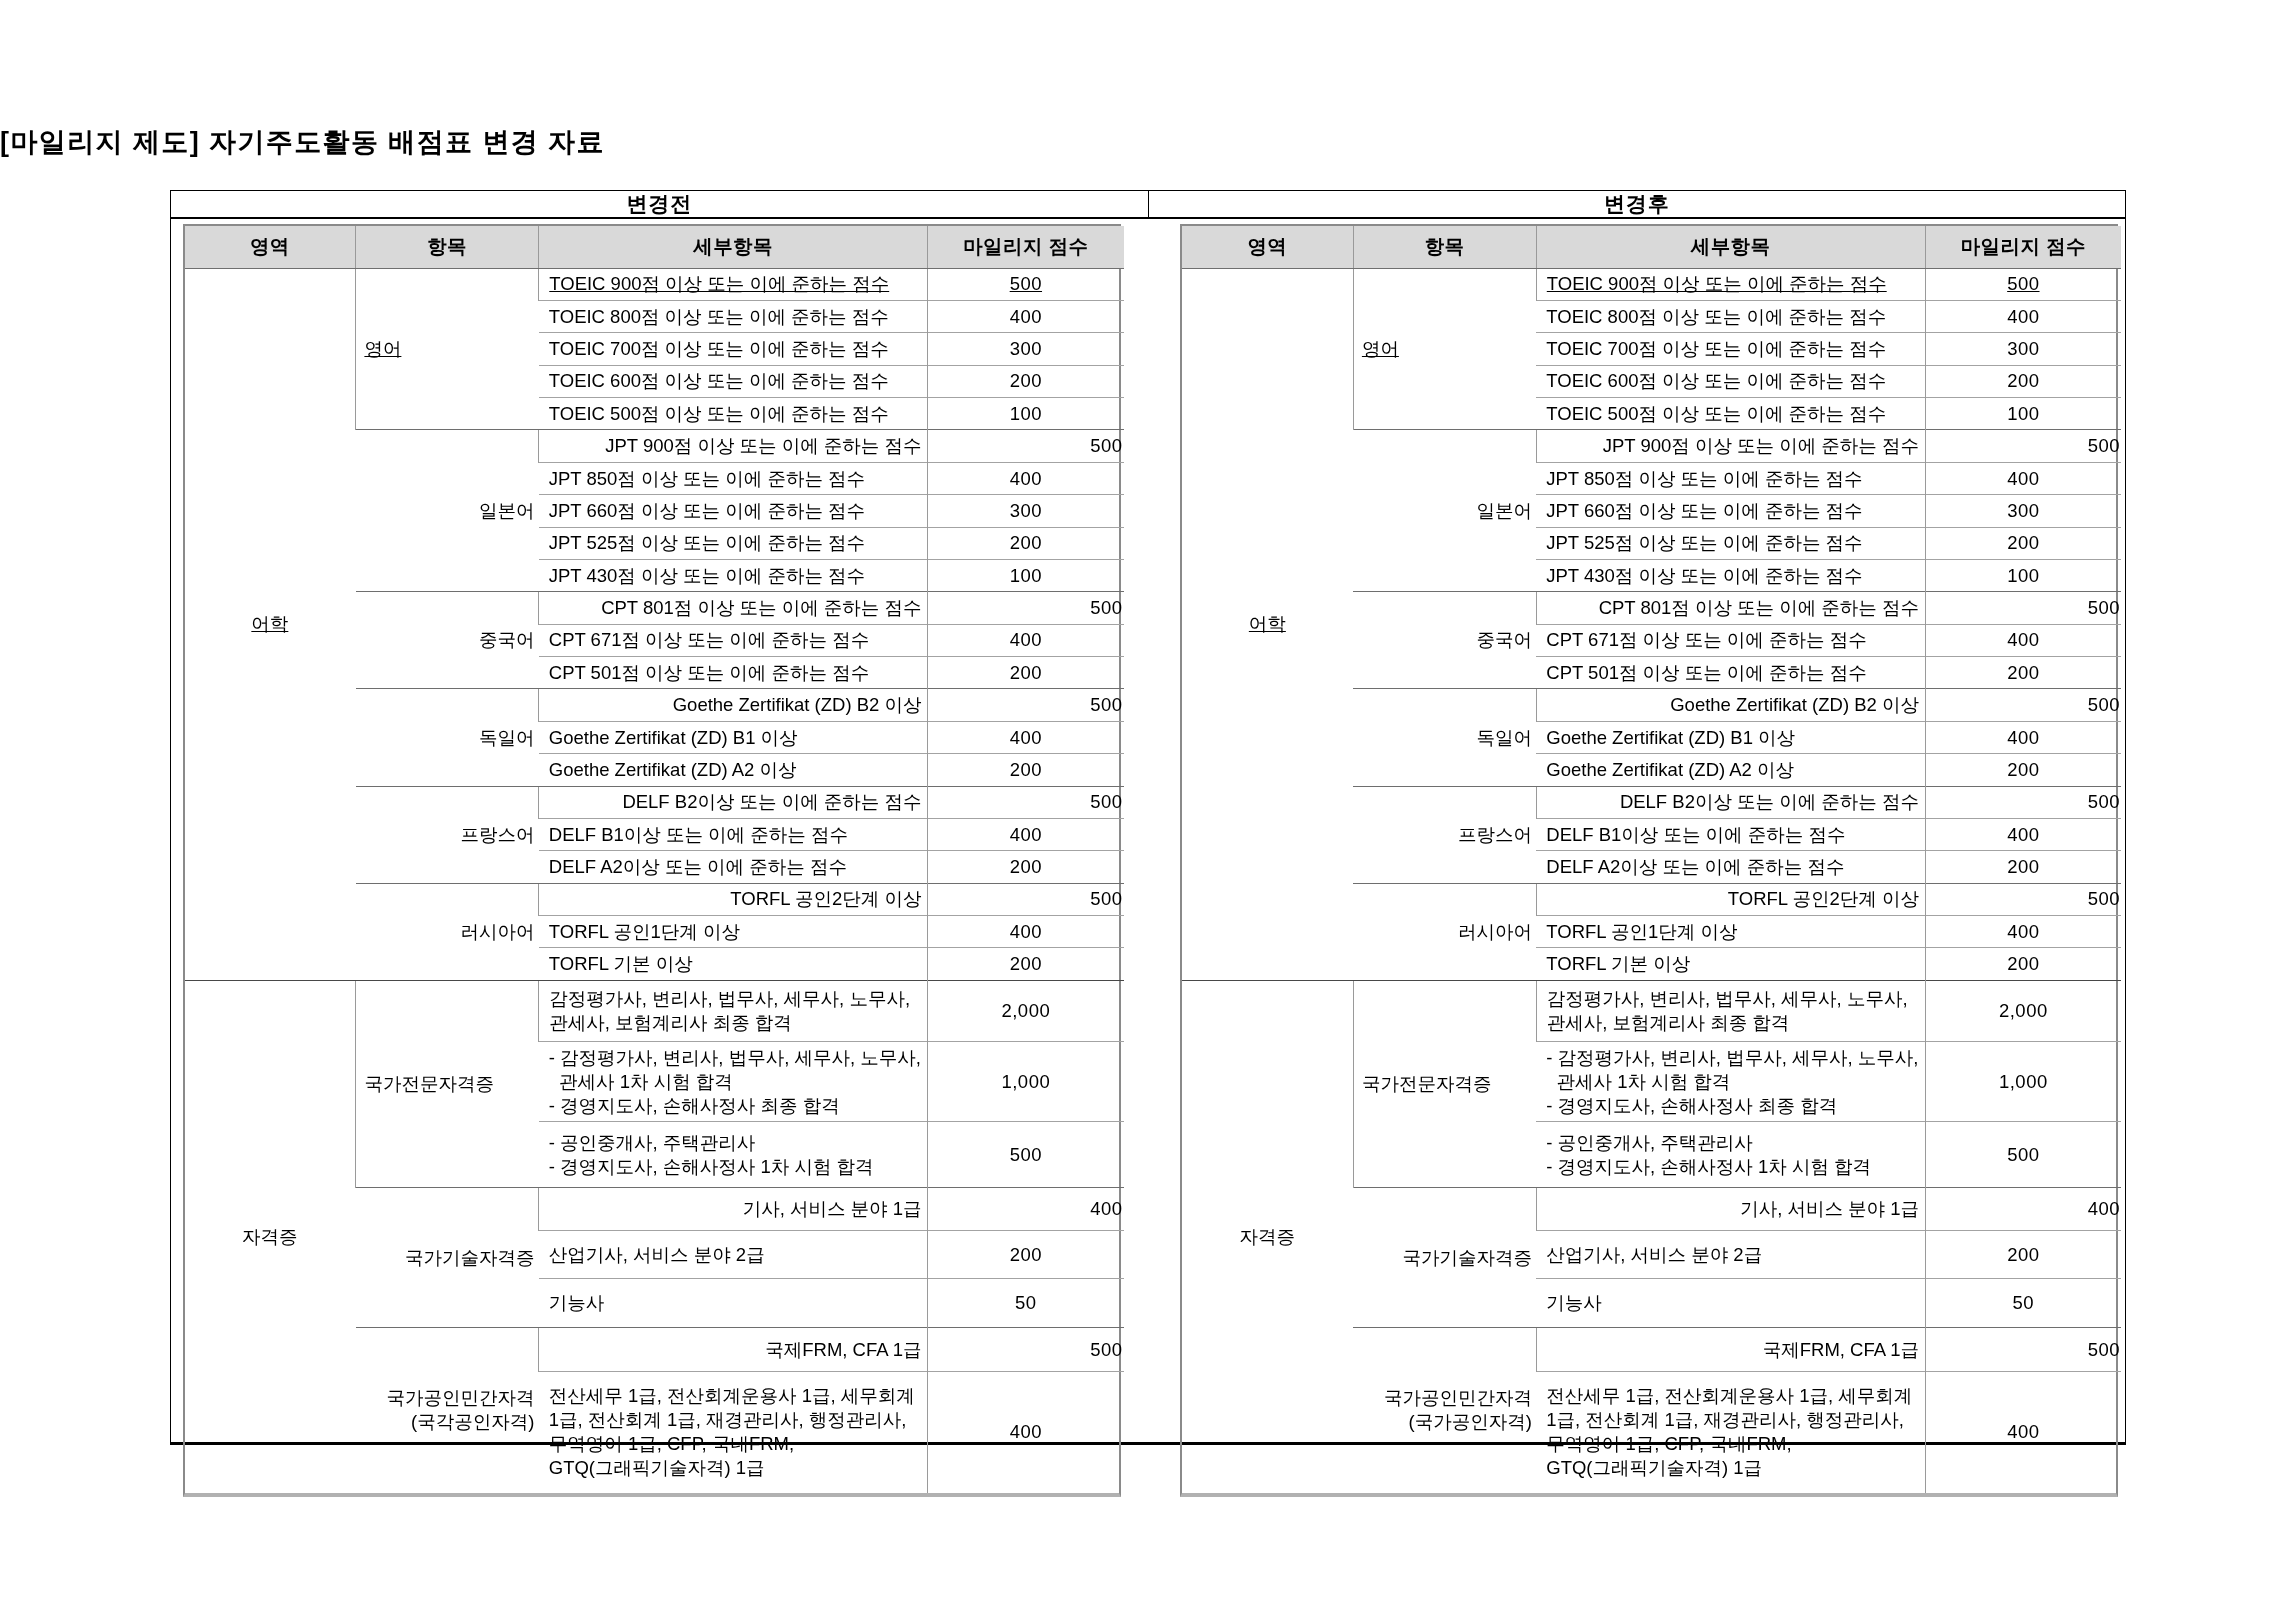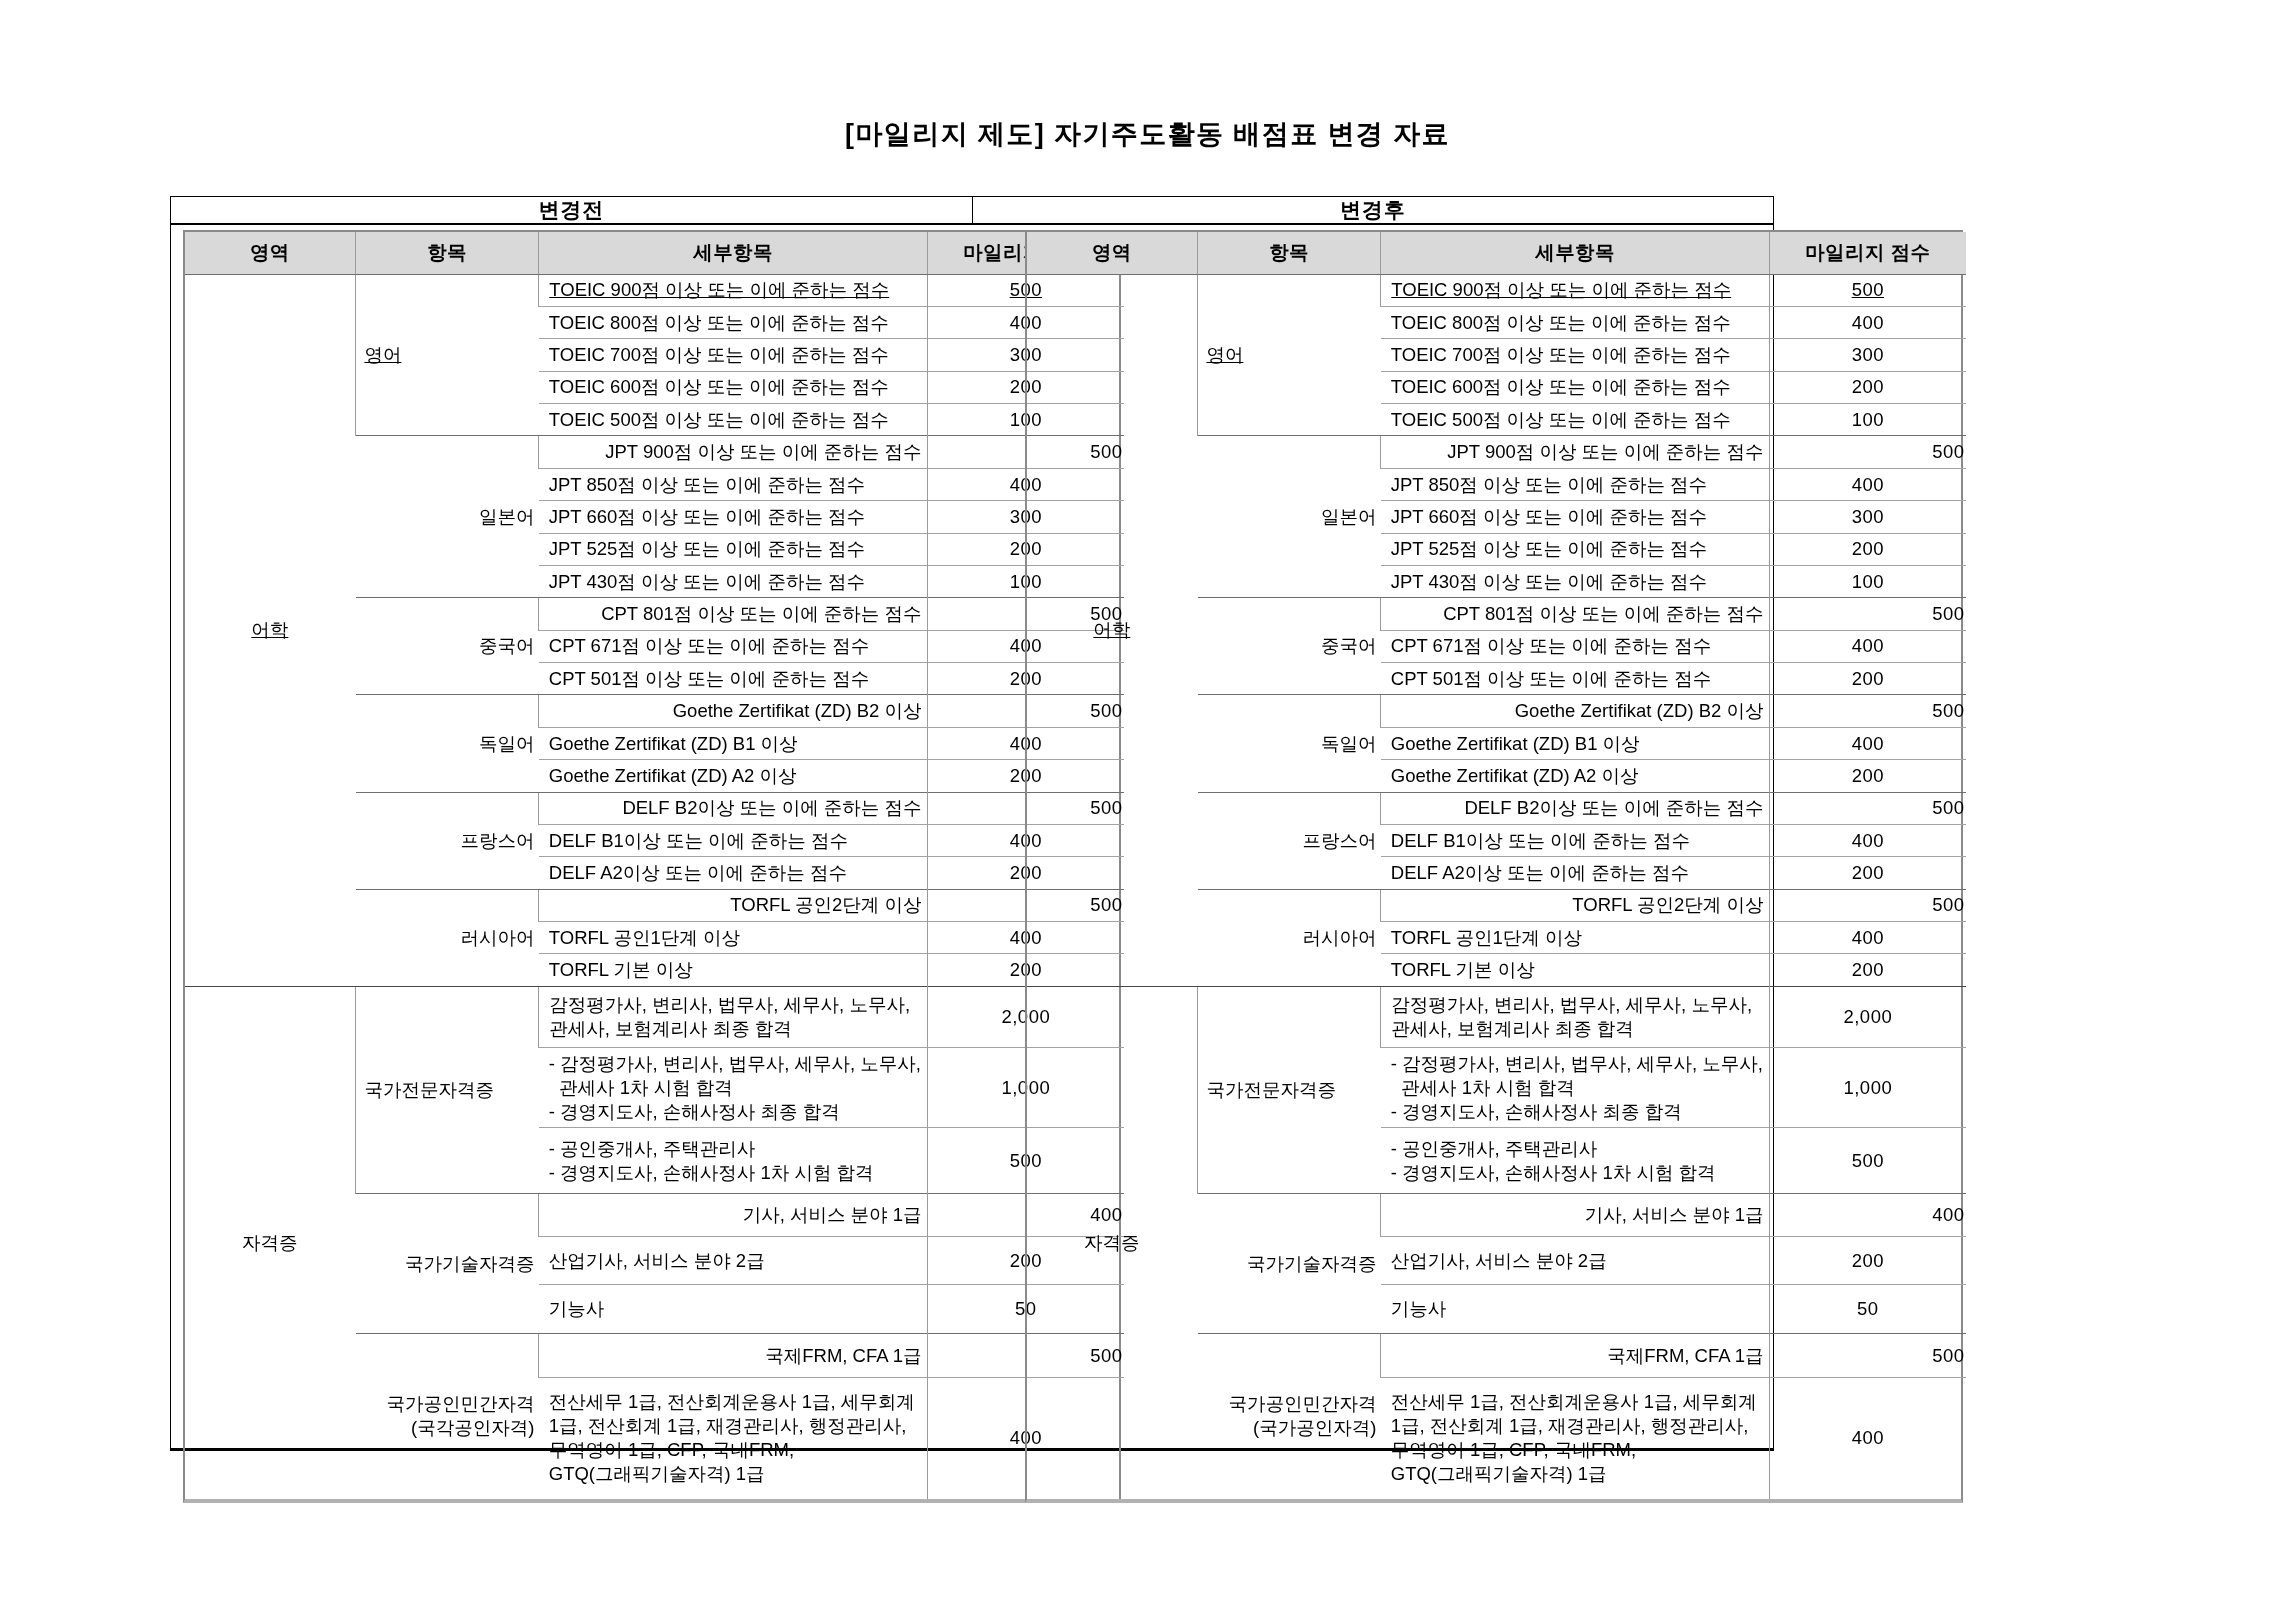--- a/index.html
+++ b/index.html
@@ -2,25 +2,25 @@
 <html style="font-size:7.4px"><head>
 <meta charset="utf-8">
 <style>
   html,body { margin:0; padding:0; background:#e8e8e8; }
   .page {
     position:relative; width:2295px; height:1623px; background:#ffffff;
     font-family:"Liberation Sans","DejaVu Sans",sans-serif; color:#000;
     overflow:hidden;
   }
   .doc-title {
-    position:absolute; top:116px; left:0; width:100%;
-    text-align:center; font-size:27px; font-weight:bold; letter-spacing:1.4px;
+    position:absolute; top:124px; left:0; width:100%;
+    font-size:27px; font-weight:bold; letter-spacing:1.4px;
   }
   .outer-box {
-    position:absolute; left:170px; top:196px; width:1604px; height:1255px;
+    position:absolute; left:170px; top:190px; width:1956px; height:1255px;
     border:1.9px solid #000; border-bottom-width:3.2px; box-sizing:border-box;
   }
   .band { display:flex; height:26px; border-bottom:2.8px solid #000; }
   .band-cell {
     flex:1 1 50%; display:flex; align-items:center; justify-content:center;
     font-size:21px; font-weight:bold; letter-spacing:0.9px;
   }
   .band-cell.right { border-left:1.4px solid #000; }
   .content { display:flex; padding-top:4.6px;gap:41px; }
   .half { width:50%; box-sizing:border-box; }

